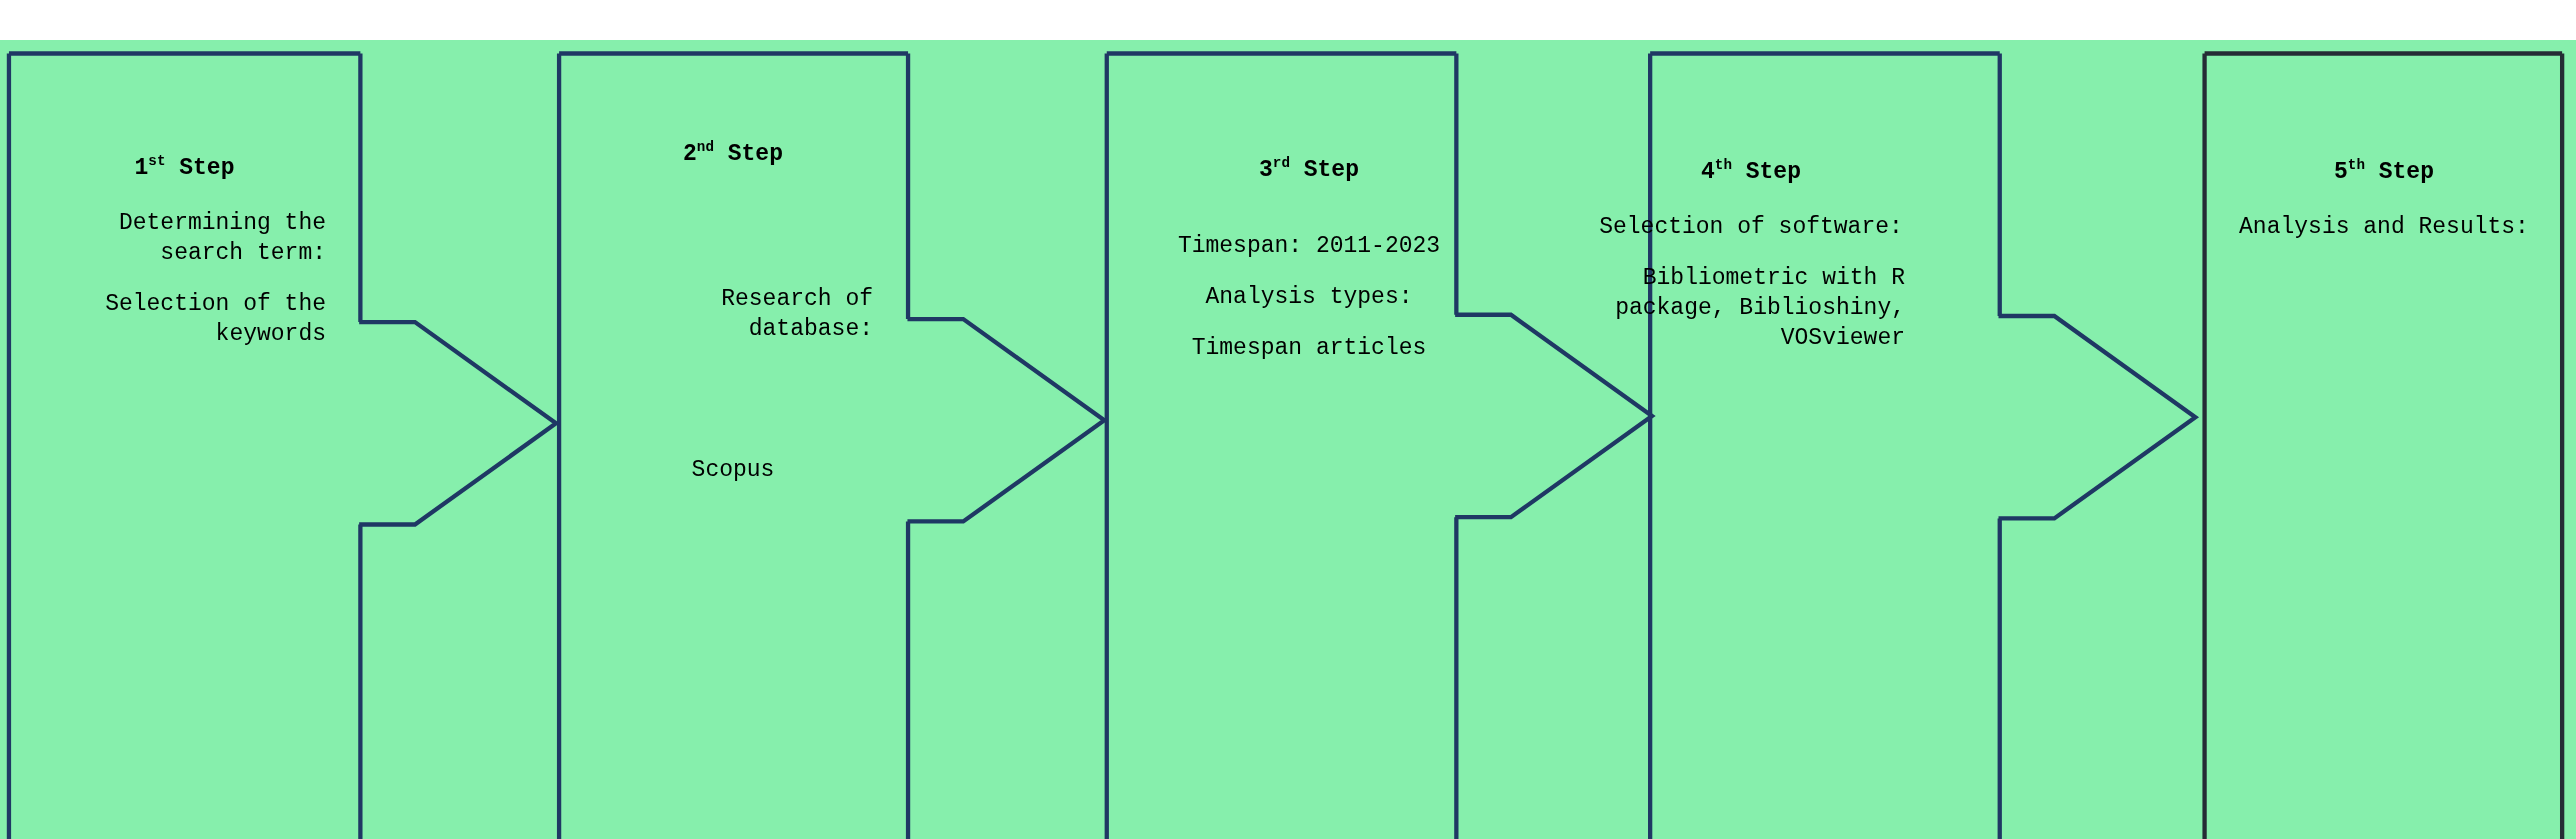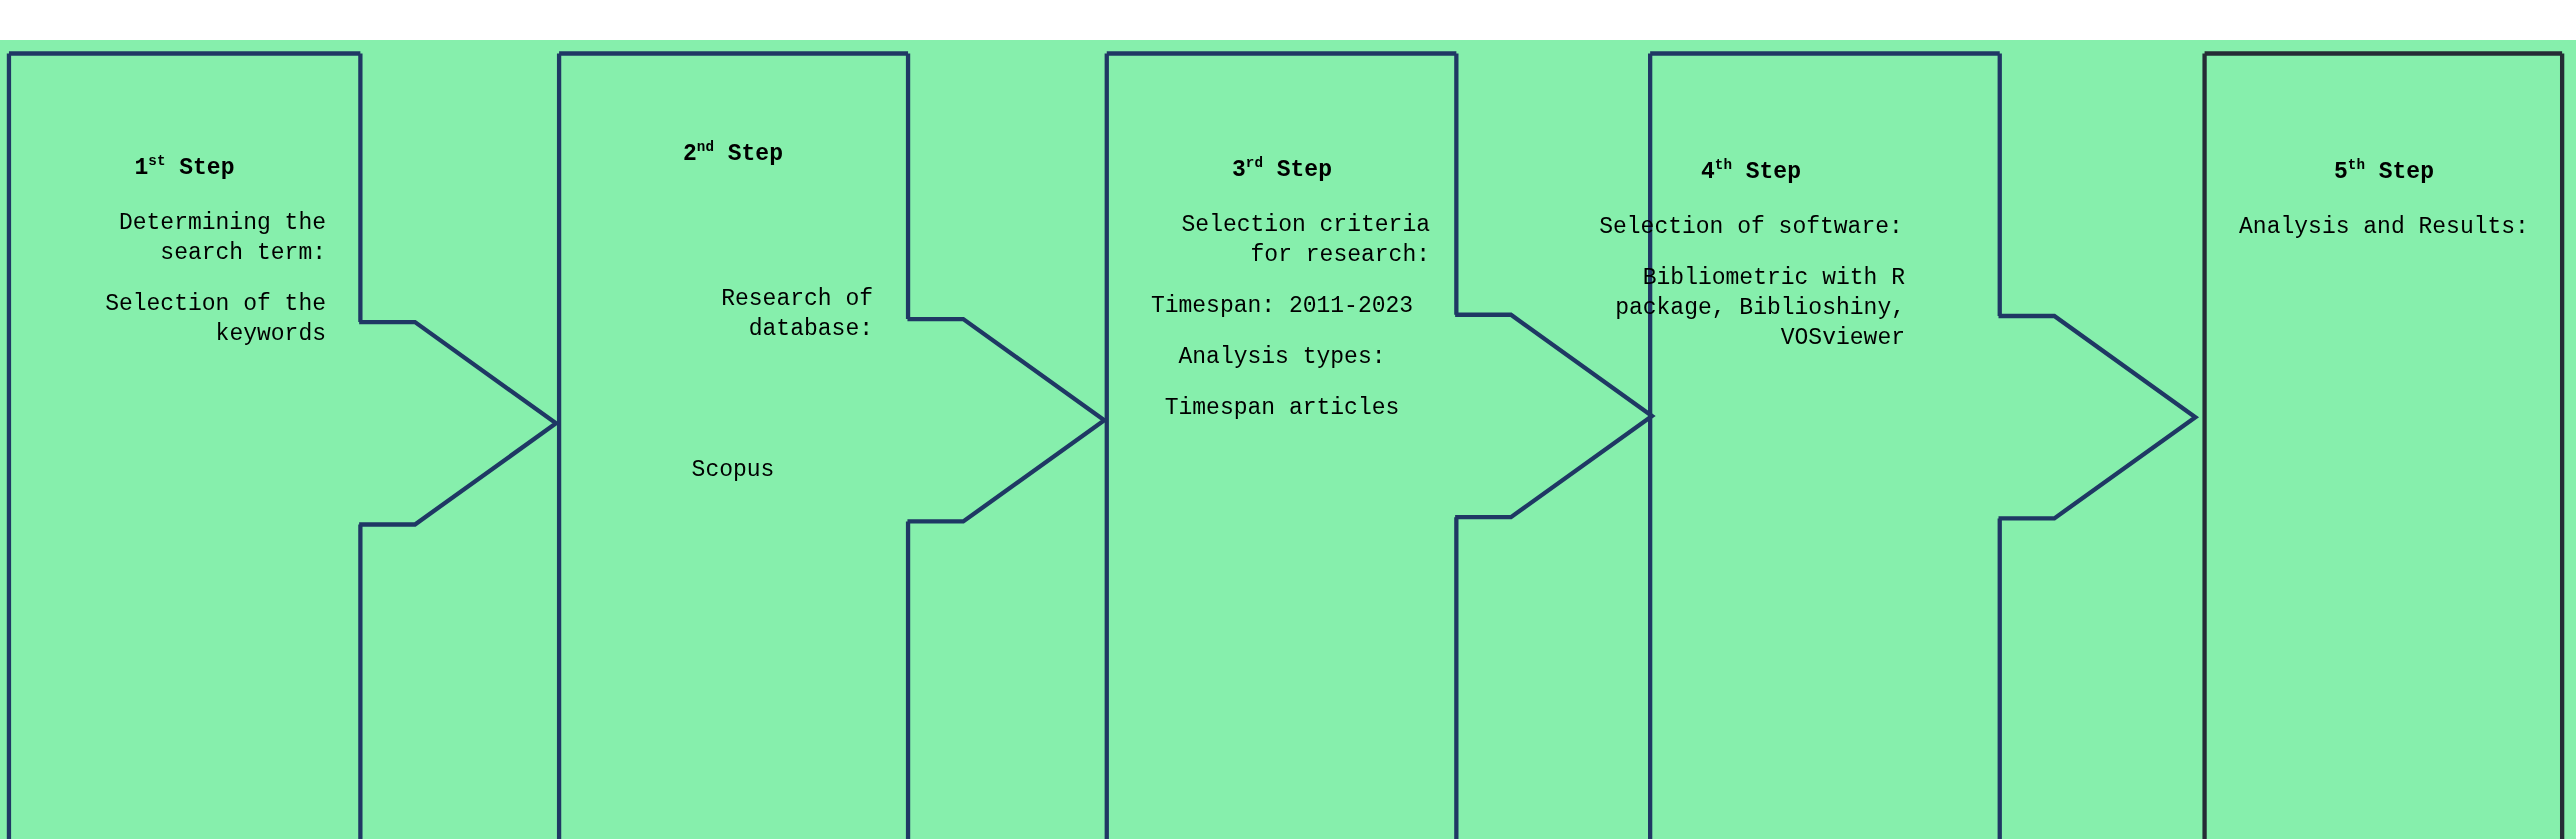--- a/index.html
+++ b/index.html
@@ -102,24 +102,23 @@
         <div class="gap-sm"></div>
         <div class="step-para">Selection of the keywords</div>
       </div>
       <div class="step-box" style="left: 593px; top: 101px; width: 280px; gap: 45px;">
         <div class="step-title"><span>2</span><sup>nd</sup> <span>Step</span></div>
         <div class="gap-md"></div>
         <div class="step-para">Research of database:</div>
         <div class="gap-sm"></div>
         <div class="step-para">Scopus</div>
       </div>
-      <div class="step-box" style="left: 1134px; top: 117px; width: 296px;">
+      <div class="step-box" style="left: 1161px; top: 117px; width: 296px;">
         <div class="step-title"><span>3</span><sup>rd</sup> <span>Step</span></div>
         <div class="gap-md"></div>
-        <div class="step-para">Selection criteria for research:</div>
         <div class="gap-sm"></div>
         <div class="step-para">Timespan: 2011-2023</div>
         <div class="gap-sm"></div>
         <div class="step-para">Analysis types:</div>
         <div class="gap-sm"></div>
         <div class="step-para">Timespan articles</div>
       </div>
       <div class="step-box" style="left: 1597px; top: 119px; width: 308px;">
         <div class="step-title"><span>4</span><sup>th</sup> <span>Step</span></div>
         <div class="gap-md"></div>

